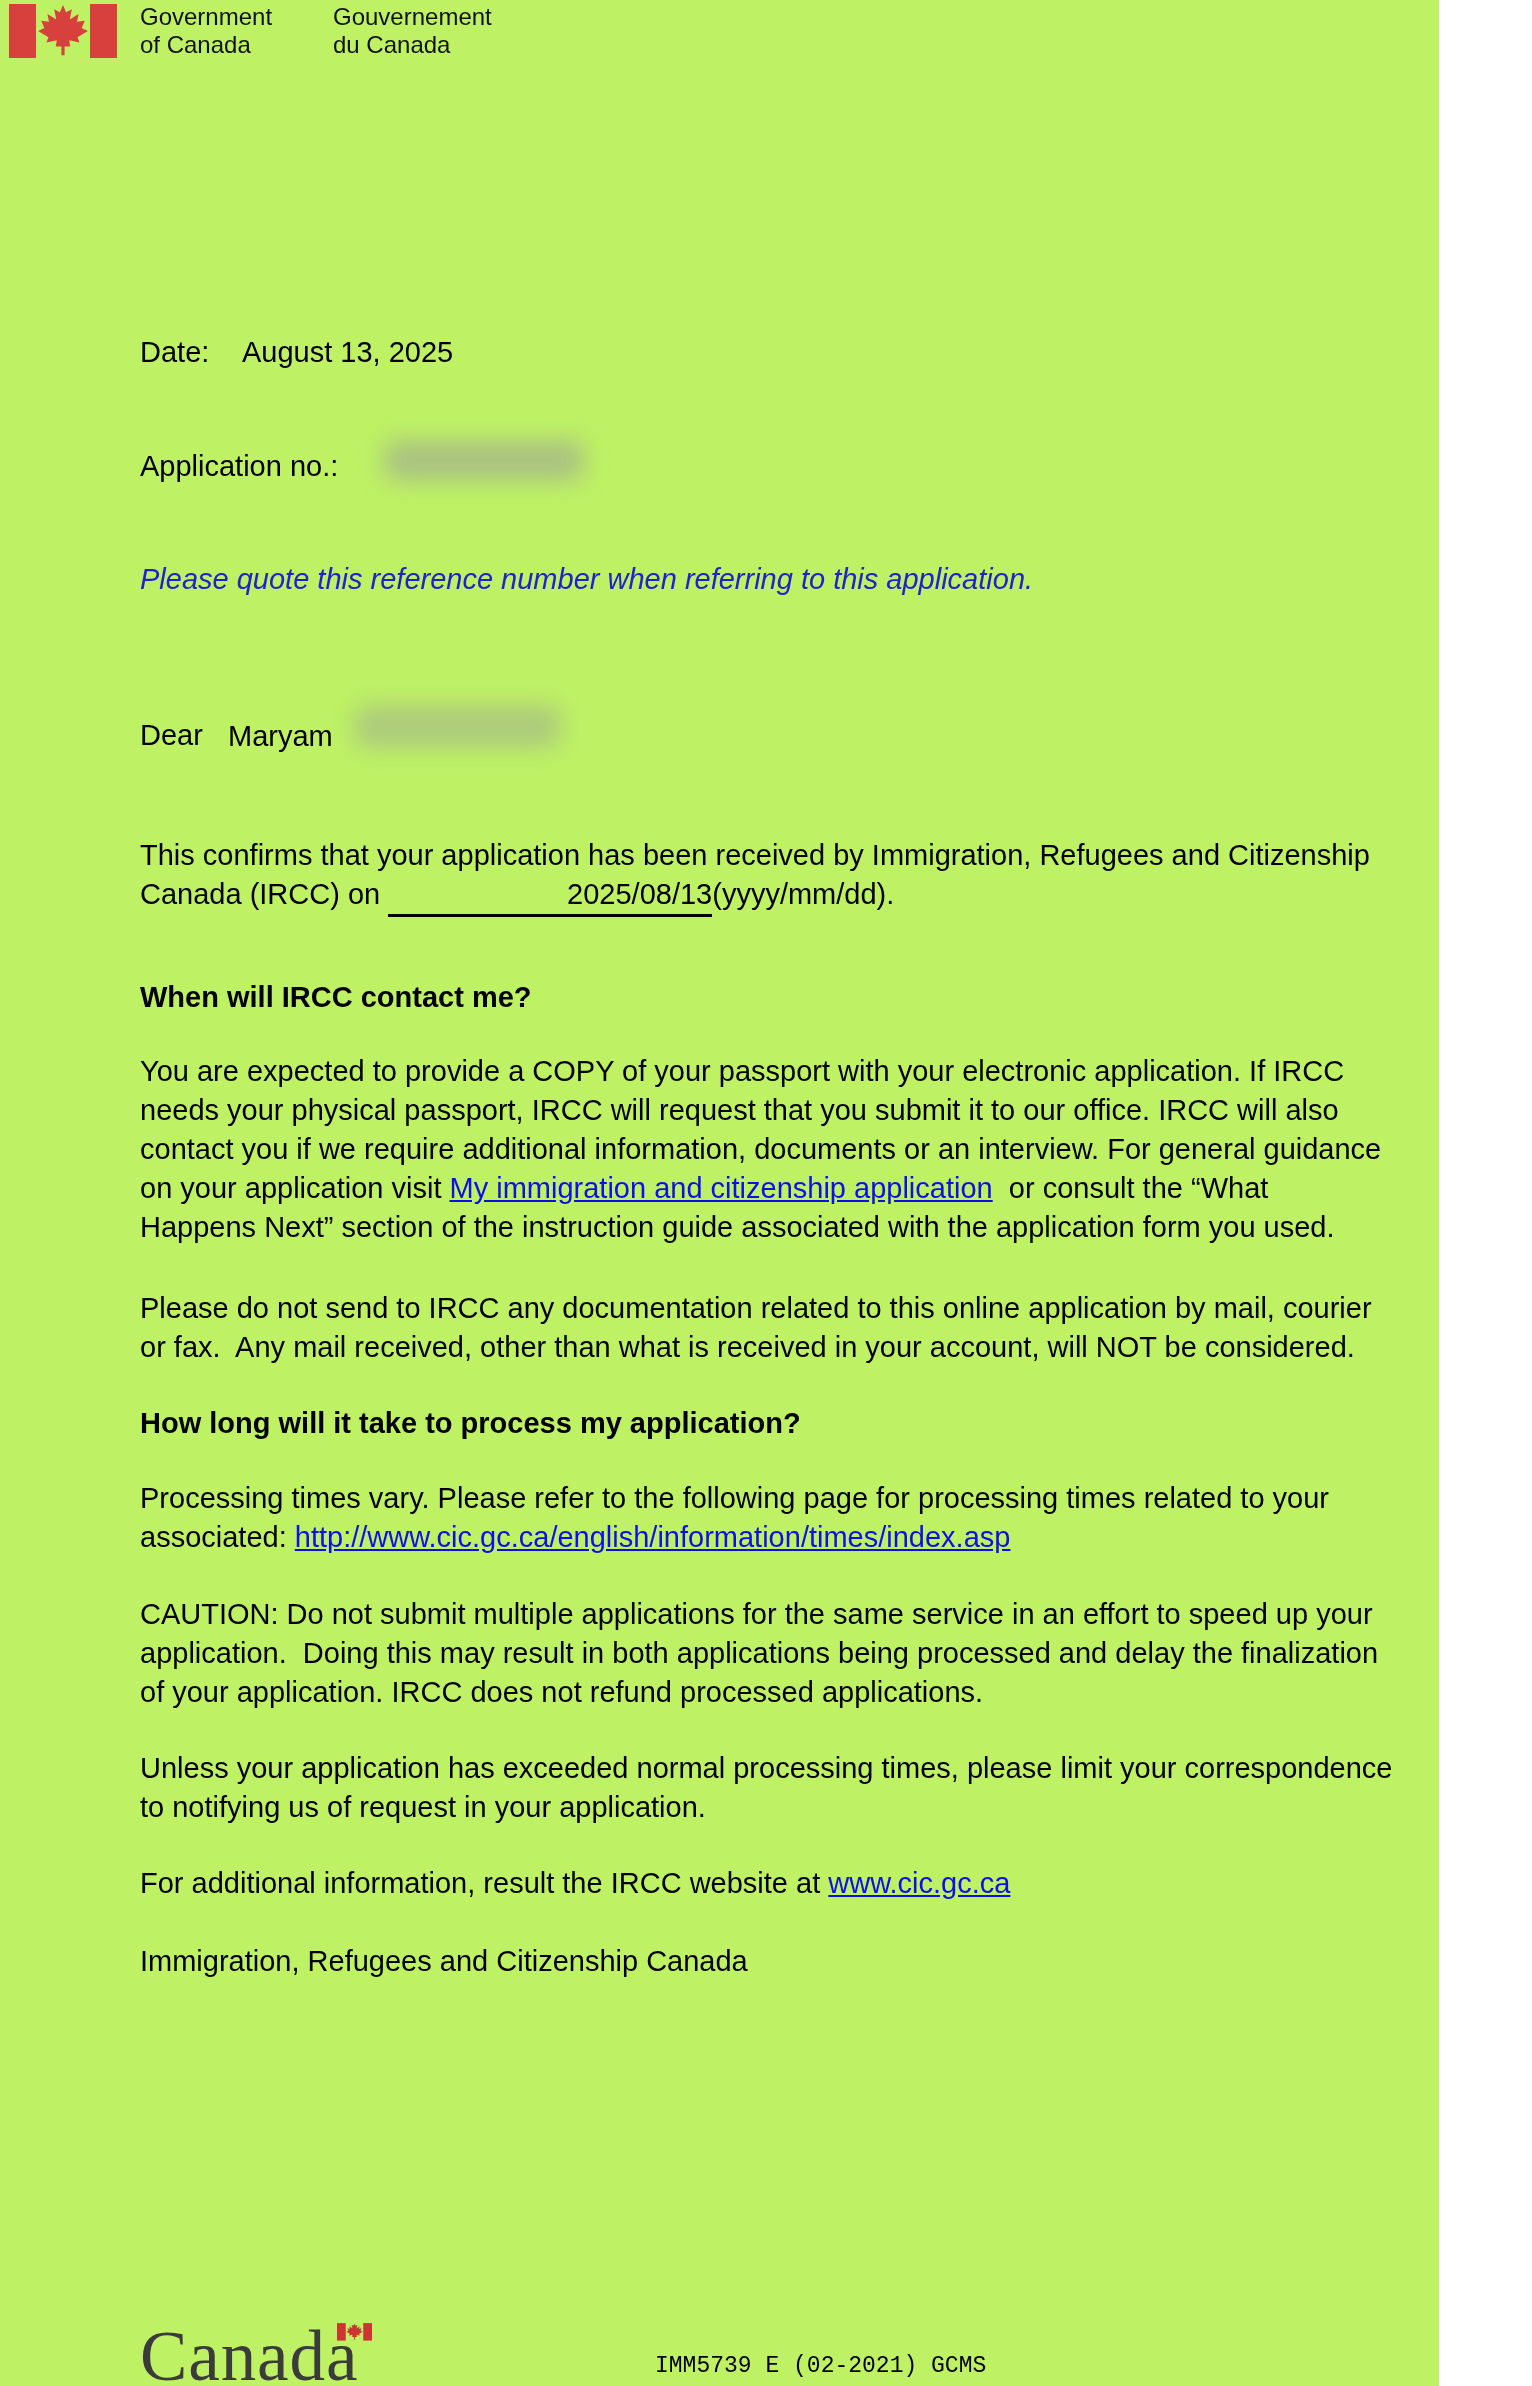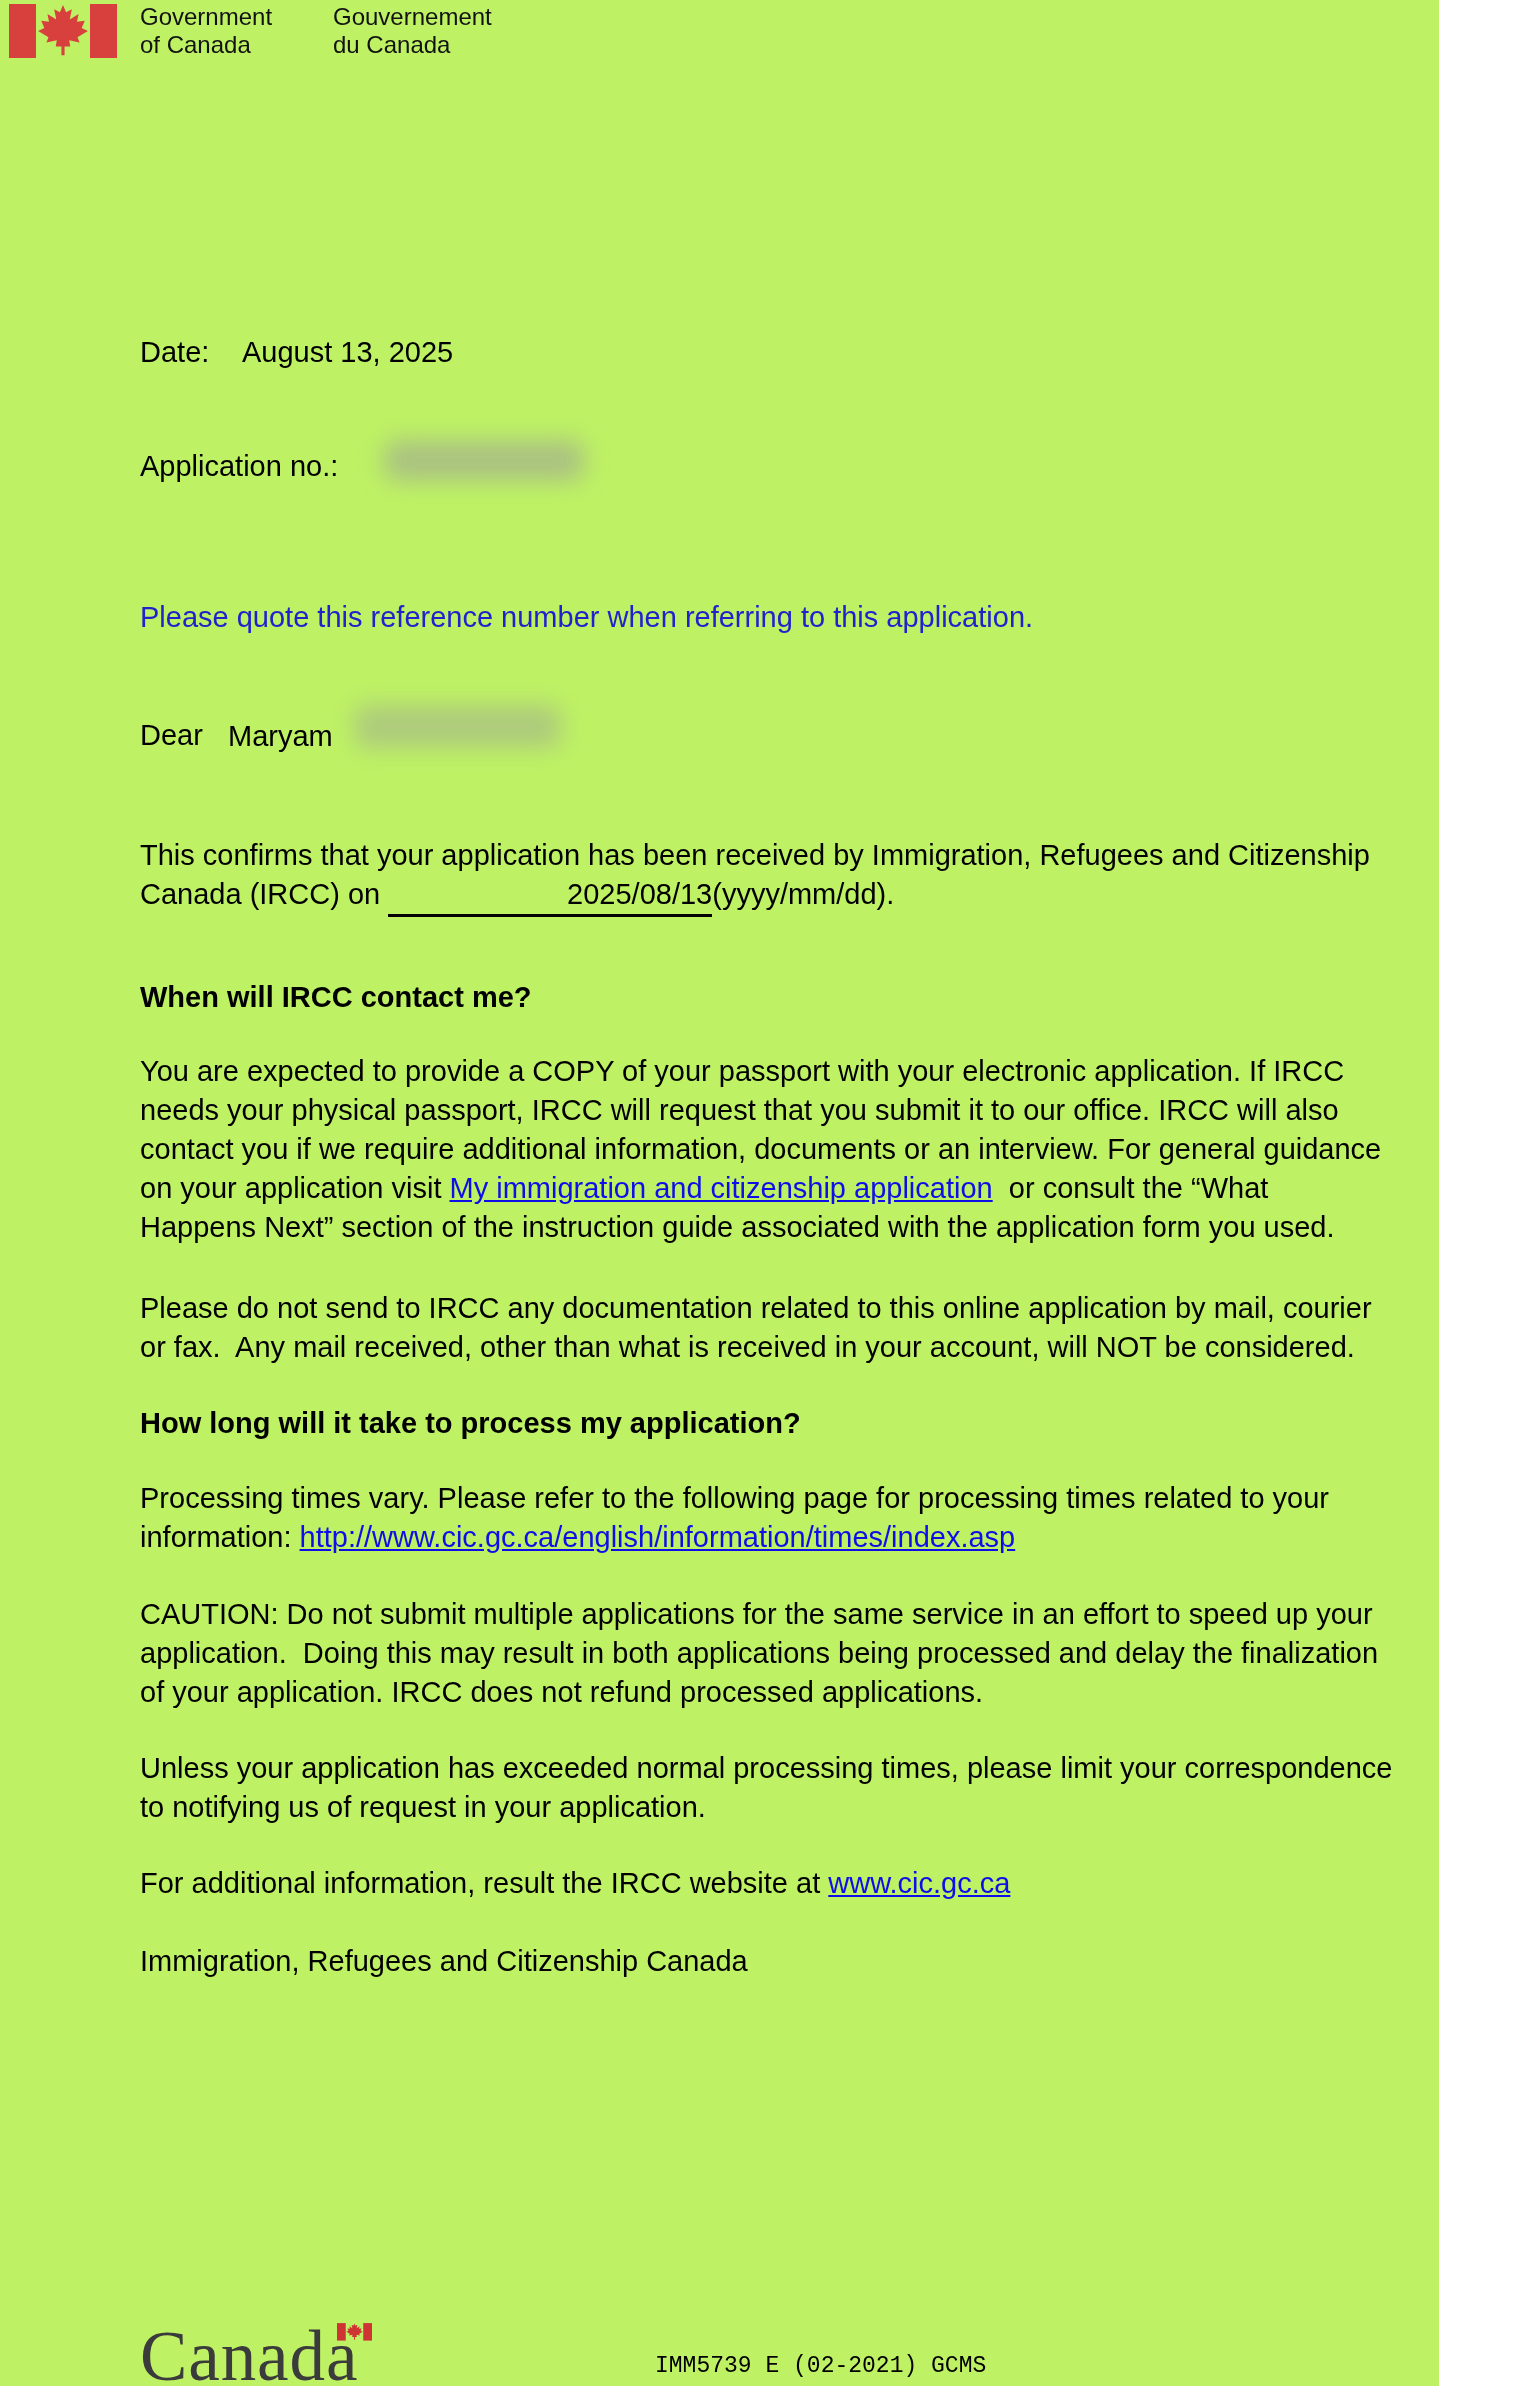--- a/index.html
+++ b/index.html
@@ -13,21 +13,21 @@
     color:#000000;
     overflow:hidden;
   }
   .blk{
     position:absolute;
     left:140px;
     white-space:nowrap;
     line-height:39px;
   }
   .bold{font-weight:bold;}
-  .note{color:#2222CC;margin-top:38px;}
+  .note{font-style:italic;color:#2222CC;}
   a.link{color:#0E0EE8;text-decoration:underline;cursor:pointer;}
   .fill{
     display:inline-block;
     width:324px;
     text-align:right;
     border-bottom:3.7px solid #000;
   }
   
   .flag-svg{position:absolute;left:9.3px;top:3.7px;width:108px;height:54px;}
   .gov-col{
@@ -110,21 +110,21 @@
   </div>
   <div class="blk" style="top:1208px">Happens Next” section of the instruction guide associated with the application form you used.</div>
 
   <div class="blk" style="top:1289px">Please do not send to IRCC any documentation related to this online application by mail, courier</div>
   <div class="blk" style="top:1328px">or fax.&nbsp; Any mail received, other than what is received in your account, will NOT be considered.</div>
 
   <div class="blk bold" style="top:1404px">How long will it take to process my application?</div>
 
   <div class="blk" style="top:1479px">Processing times vary. Please refer to the following page for processing times related to your</div>
   <div class="blk" style="top:1518px">
-    <span>information: </span><a class="link">http://www.cic.gc.ca/english/information/times/index.asp</a>
+    <span>associated: </span><a class="link">http://www.cic.gc.ca/english/information/times/index.asp</a>
   </div>
 
   <div class="blk" style="top:1595px">CAUTION: Do not submit multiple applications for the same service in an effort to speed up your</div>
   <div class="blk" style="top:1634px">application.&nbsp; Doing this may result in both applications being processed and delay the finalization</div>
   <div class="blk" style="top:1673px">of your application. IRCC does not refund processed applications.</div>
 
   <div class="blk" style="top:1749px">Unless your application has exceeded normal processing times, please limit your correspondence</div>
   <div class="blk" style="top:1788px">to notifying us of request in your application.</div>
 
   <div class="blk" style="top:1864px">

